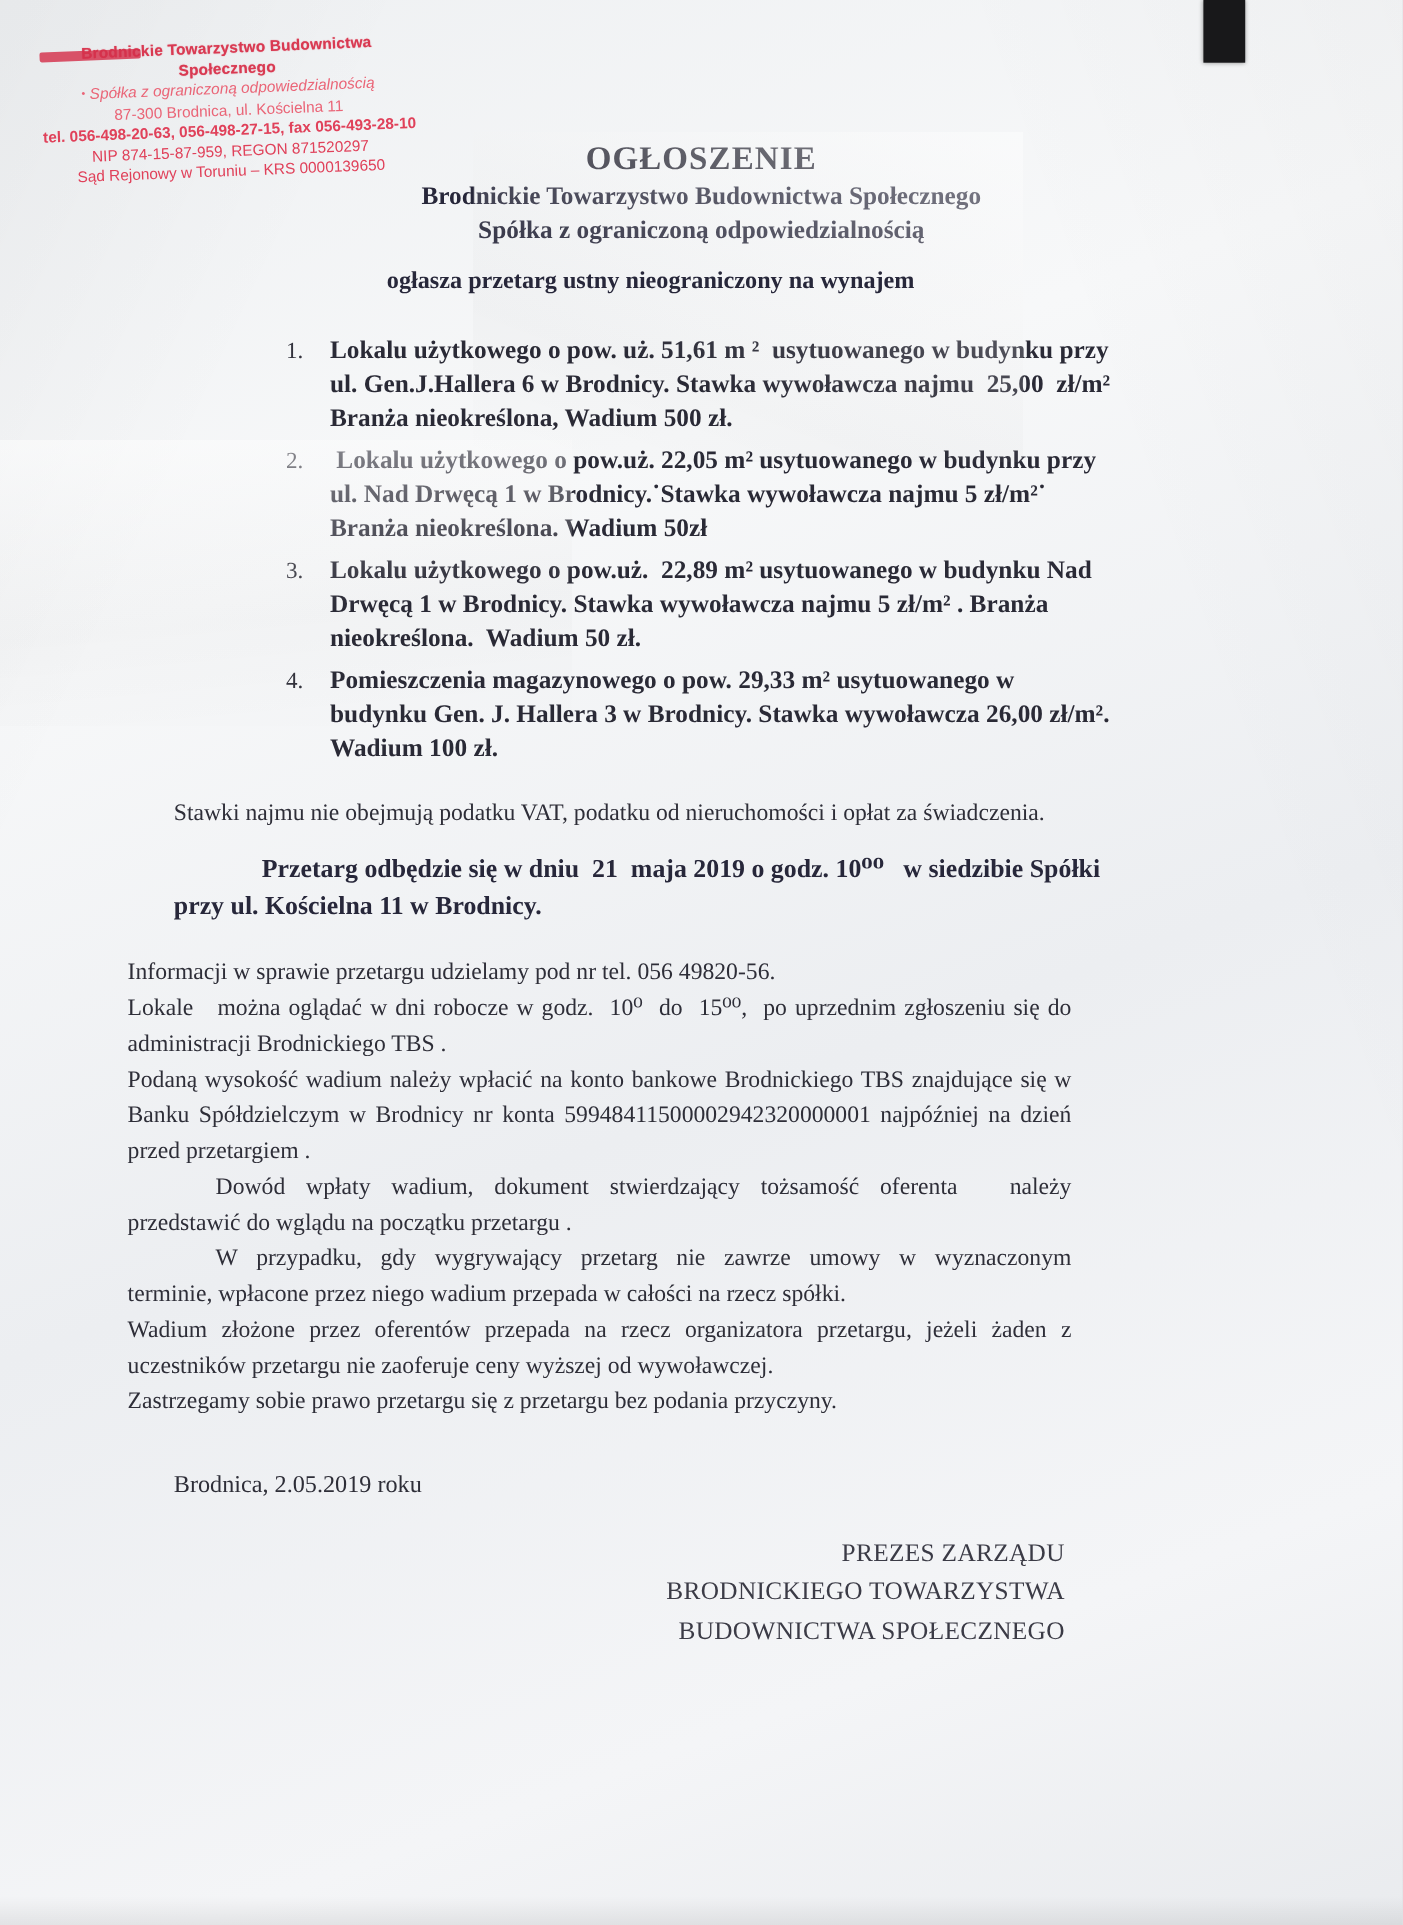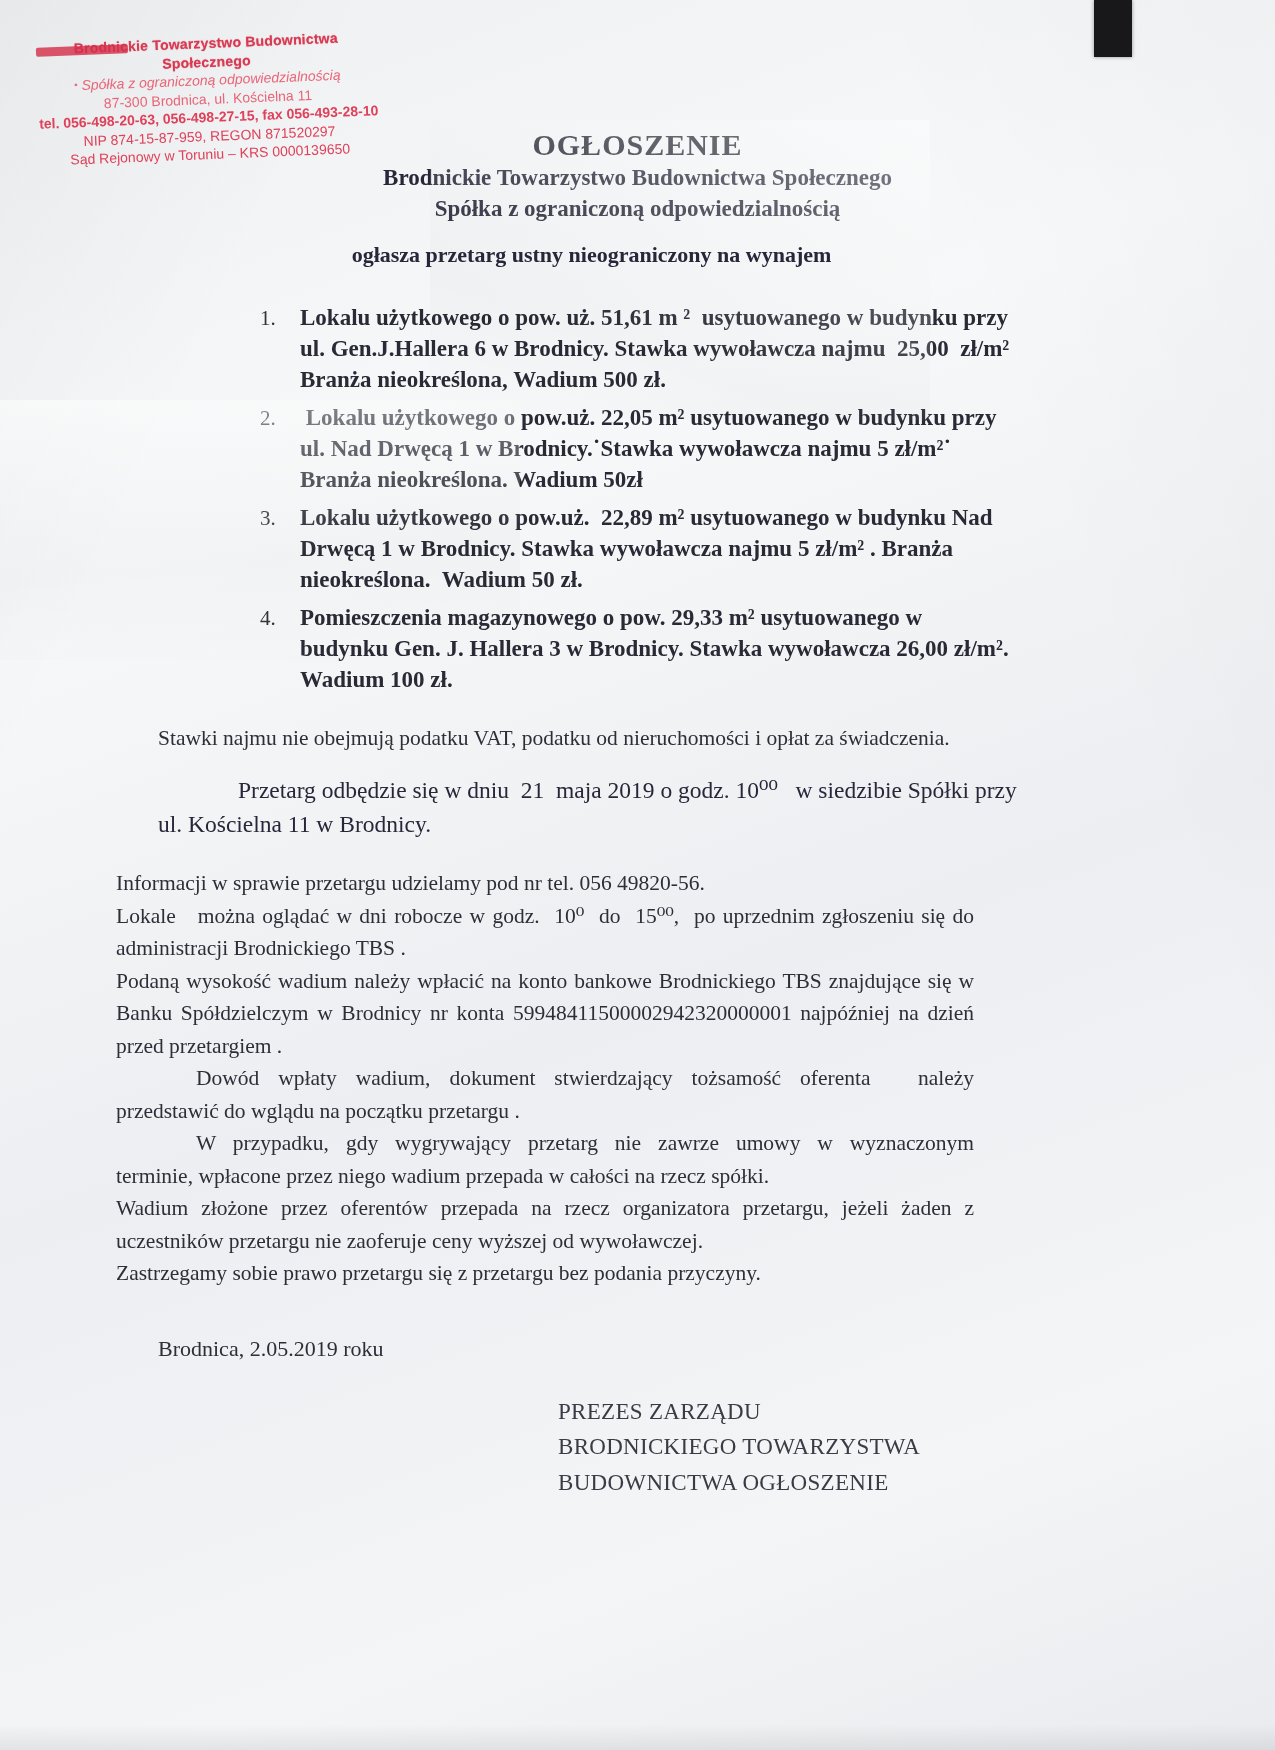--- a/index.html
+++ b/index.html
@@ -51,30 +51,30 @@
   .subtitle{margin-top:18px;font-size:22px;font-weight:700;transform:translateX(-46px);color:#27273a;}
 
   
   .items{margin:34px 0 0 260px;padding:0;list-style:none;width:752px;
     font-weight:700;font-size:23px;line-height:31px;color:#2a2a36;}
   .items li{margin-bottom:7px;display:flex;}
   .num{flex:0 0 40px;font-weight:400;font-size:21px;padding-top:1px;color:#33333d;}
   .itxt{white-space:pre-wrap;}
 
   .vat{margin:28px 0 0 158px;width:862px;font-size:21.5px;line-height:30px;color:#2e2e38;}
-  .auction{margin:20px 0 0 158px;width:868px;font-size:23.5px;font-weight:400;
+  .auction{margin:20px 0 0 158px;width:868px;font-size:23.5px;font-weight:700;
     text-indent:80px;line-height:34px;white-space:pre-wrap;color:#27273a;}
 
   .bodytext{margin:26px 0 0 116px;width:858px;font-size:21.5px;line-height:32.5px;
     text-align:justify;color:#2e2e38;}
   .para{margin:0;white-space:pre-wrap;}
   .para.indent{text-indent:80px;}
 
   .dateline{margin:46px 0 0 158px;font-size:22px;color:#2e2e38;}
-  .signature{margin:32px 0 0 558px;width:410px;text-align:left;
+  .signature{margin:32px 0 0 558px;width:410px;text-align:right;
     font-size:23px;line-height:35.5px;color:#3b3b46;letter-spacing:.3px;}
 </style>
 </head>
 <body>
 
 <div class="paper">
   <div class="crease-1"></div>
   <div class="crease-2"></div>
   <div class="black-mark"></div>
 
@@ -127,17 +127,17 @@
     <p class="para indent">W  przypadku,  gdy  wygrywający  przetarg  nie  zawrze  umowy  w  wyznaczonym terminie, wpłacone przez niego wadium przepada w całości na rzecz spółki.</p>
     <p class="para">Wadium złożone przez oferentów przepada na rzecz organizatora przetargu, jeżeli żaden z uczestników przetargu nie zaoferuje ceny wyższej od wywoławczej.</p>
     <p class="para">Zastrzegamy sobie prawo przetargu się z przetargu bez podania przyczyny.</p>
   </div>
 
   <p class="dateline">Brodnica, 2.05.2019 roku</p>
 
   <div class="signature">
     <div>PREZES ZARZĄDU</div>
     <div>BRODNICKIEGO TOWARZYSTWA</div>
-    <div>BUDOWNICTWA OGŁOSZENIE</div>
+    <div>BUDOWNICTWA SPOŁECZNEGO</div>
   </div>
 
   <div class="bottom-shade"></div>
 </div>
 
 </body></html>

